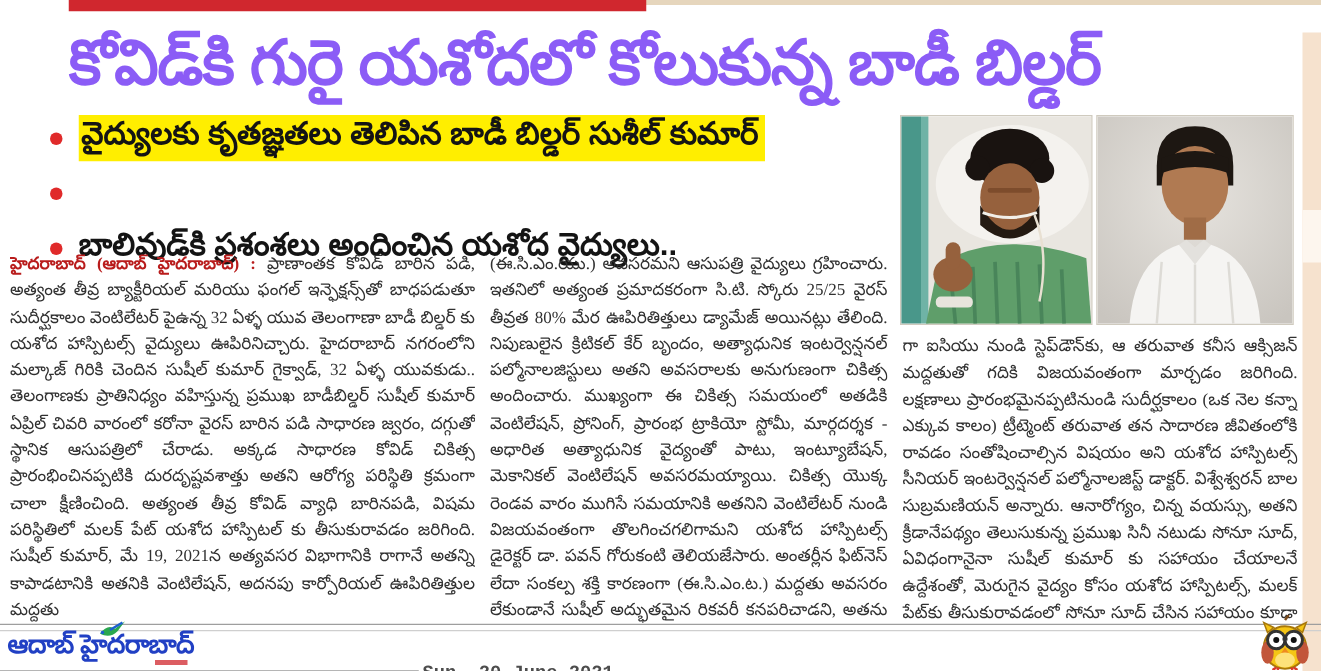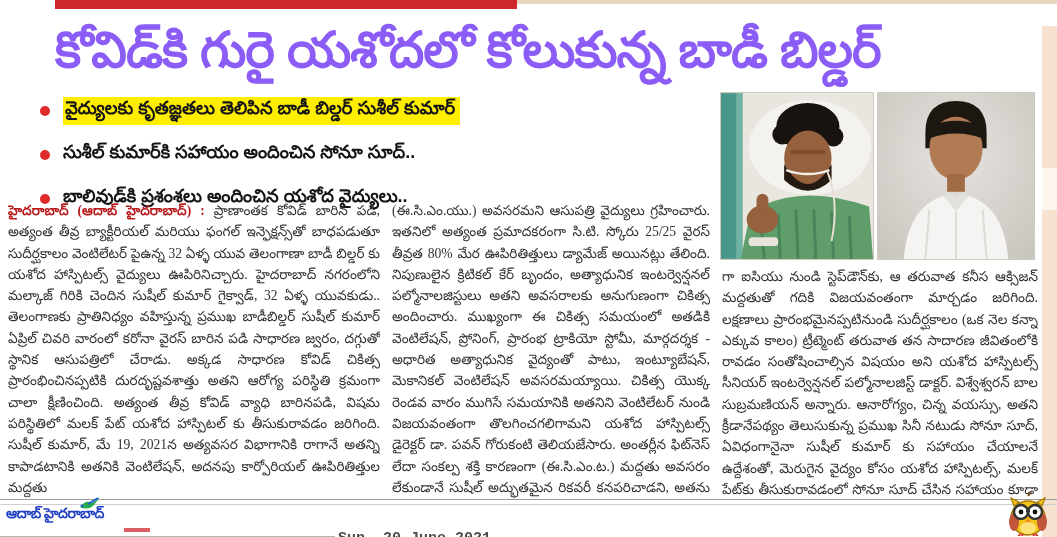--- a/index.html
+++ b/index.html
@@ -18,21 +18,21 @@
   
   .headline {
     position:absolute; left:55px; top:12px; width:985px; height:76px;
     font-size:50px; line-height:76px; font-weight:bold; color:#8b5cf6;
     letter-spacing:-1px; white-space:nowrap; overflow:hidden;
   }
   
   .bullets { position:absolute; left:40px; top:94px; width:660px; }
   .bullet-row { display:flex; align-items:center; margin-bottom:11px; height:33px; }
   .bullet-dot { width:10px; height:10px; border-radius:50%; background:#e02a2a; margin-right:13px; flex:0 0 auto; }
-  .bullet-text { font-size:18px; font-weight:600; color:#141414; white-space:nowrap; }
+  .bullet-text { font-size:25px; font-weight:600; color:#141414; white-space:nowrap; }
   .bullet-text.hl { background:#ffee00; padding:1px 5px 2px 2px; }
   
   .col {
     position:absolute; font-size:13.6px; line-height:21.3px;
     text-align:justify; color:#303030; overflow:hidden;
     font-family:"Liberation Serif", serif;
   }
   .col-1 { left:8px;   top:200px; width:372px; height:300px; }
   .col-2 { left:392px; top:200px; width:318px; height:300px; }
   .col-3 { left:722px; top:266px; width:316px; height:234px; }
@@ -41,21 +41,21 @@
   .photo-wrap { position:absolute; left:720px; top:92px; width:317px; height:170px; display:flex; gap:3px; background:#fff; }
   .photo { flex:0 0 auto; border:1px solid #cfcabe; }
   
   .side-strip { position:absolute; right:0; top:26px; width:15px; bottom:0; background:#f6e2ce; }
   .side-strip-gap { position:absolute; right:0; top:168px; width:15px; height:42px; background:#fdf6ee; }
   
   .footer-sep { position:absolute; left:0; top:499px; width:100%; height:6px;
     border-top:1px solid #9e9e9e; border-bottom:1px solid #cfcfcf; }
   .bottom-line { position:absolute; left:0; bottom:0; width:335px; border-top:1px solid #b5b5b5; }
   .logo { position:absolute; left:6px; top:504px; width:220px; height:32px; }
-  .logo-text { font-size:14px; font-weight:bold; color:#2140c4; white-space:nowrap; letter-spacing:-0.5px; }
+  .logo-text { font-size:21px; font-weight:bold; color:#2140c4; white-space:nowrap; letter-spacing:-0.5px; }
   .logo-bird { position:absolute; left:72px; top:-9px; }
   .logo-tagline-mark { position:absolute; left:118px; top:24px; width:26px; height:4px; background:#d0272e; opacity:.75; }
   .stamp { position:absolute; left:338px; top:530px; font-family:"Liberation Mono", monospace;font-weight:bold; }
   .stamp-date { font-size:15px; color:#4d4d4d; line-height:18px; }
   .stamp-url  { font-size:15px; color:#9a9a9a; line-height:18px;margin-top:44px; }
   .owl { position:absolute; right:8px; bottom:1px; }
 </style>
 </head>
 <body>
 
@@ -64,21 +64,20 @@
 
 <h1 class="headline">కోవిడ్‌కి గురై యశోదలో కోలుకున్న బాడీ బిల్డర్</h1>
 
 <div class="bullets">
   <div class="bullet-row">
     <span class="bullet-dot"></span>
     <span class="bullet-text hl">వైద్యులకు కృతజ్ఞతలు తెలిపిన బాడీ బిల్డర్ సుశీల్ కుమార్</span>
   </div>
   <div class="bullet-row">
     <span class="bullet-dot"></span>
-    <span class="bullet-text">సుశీల్ కుమార్‌కి సహాయం అందించిన సోనూ సూద్..</span>
   </div>
   <div class="bullet-row">
     <span class="bullet-dot"></span>
     <span class="bullet-text">బాలివుడ్‌కి ప్రశంశలు అందించిన యశోద వైద్యులు..</span>
   </div>
 </div>
 
 <p class="col col-1"><span class="dateline">హైదరాబాద్ (ఆదాబ్ హైదరాబాద్) :</span><span> ప్రాణాంతక కోవిడ్ బారిన పడి, అత్యంత తీవ్ర బ్యాక్టీరియల్ మరియు ఫంగల్ ఇన్ఫెక్షన్స్‌తో బాధపడుతూ సుదీర్ఘకాలం వెంటిలేటర్ పైఉన్న 32 ఏళ్ళ యువ తెలంగాణా బాడీ బిల్డర్ కు యశోద హాస్పిటల్స్ వైద్యులు ఊపిరినిచ్చారు. హైదరాబాద్ నగరంలోని మల్కాజ్ గిరికి చెందిన సుషీల్ కుమార్ గైక్వాడ్, 32 ఏళ్ళ యువకుడు.. తెలంగాణకు ప్రాతినిధ్యం వహిస్తున్న ప్రముఖ బాడీబిల్డర్ సుషీల్ కుమార్ ఏప్రిల్ చివరి వారంలో కరోనా వైరస్ బారిన పడి సాధారణ జ్వరం, దగ్గుతో స్థానిక ఆసుపత్రిలో చేరాడు. అక్కడ సాధారణ కోవిడ్ చికిత్స ప్రారంభించినప్పటికి దురదృష్టవశాత్తు అతని ఆరోగ్య పరిస్థితి క్రమంగా చాలా క్షీణించింది. అత్యంత తీవ్ర కోవిడ్ వ్యాధి బారినపడి, విషమ పరిస్థితిలో మలక్ పేట్ యశోద హాస్పిటల్ కు తీసుకురావడం జరిగింది. సుషీల్ కుమార్, మే 19, 2021న అత్యవసర విభాగానికి రాగానే అతన్ని కాపాడటానికి అతనికి వెంటిలేషన్, అదనపు కార్పోరియల్ ఊపిరితిత్తుల మద్దతు</span></p>
 <p class="col col-2"><span>(ఈ.సి.ఎం.యు.) అవసరమని ఆసుపత్రి వైద్యులు గ్రహించారు. ఇతనిలో అత్యంత ప్రమాదకరంగా సి.టి. స్కోరు 25/25 వైరస్ తీవ్రత 80% మేర ఊపిరితిత్తులు డ్యామేజ్ అయినట్లు తేలింది. నిపుణులైన క్రిటికల్ కేర్ బృందం, అత్యాధునిక ఇంటర్వెన్షనల్ పల్మోనాలజిస్టులు అతని అవసరాలకు అనుగుణంగా చికిత్స అందించారు. ముఖ్యంగా ఈ చికిత్స సమయంలో అతడికి వెంటిలేషన్, ప్రోనింగ్, ప్రారంభ ట్రాకియో స్టోమీ, మార్గదర్శక - అధారిత అత్యాధునిక వైద్యంతో పాటు, ఇంట్యూబేషన్, మెకానికల్ వెంటిలేషన్ అవసరమయ్యాయి. చికిత్స యొక్క రెండవ వారం ముగిసే సమయానికి అతనిని వెంటిలేటర్ నుండి విజయవంతంగా తొలగించగలిగామని యశోద హాస్పిటల్స్ డైరెక్టర్ డా. పవన్ గోరుకంటి తెలియజేసారు. అంతర్లీన ఫిట్‌నెస్ లేదా సంకల్ప శక్తి కారణంగా (ఈ.సి.ఎం.ట.) మద్దతు అవసరం లేకుండానే సుషీల్ అద్భుతమైన రికవరీ కనపరిచాడని, అతను ఫిజియో థెరపీకి పూర్తిగా సహకరించారని తెలియచేసిన వైద్యులు, క్రమం</span></p>
 <p class="col col-3"><span>గా ఐసియు నుండి స్టెప్‌డౌన్‌కు, ఆ తరువాత కనీస ఆక్సిజన్ మద్దతుతో గదికి విజయవంతంగా మార్చడం జరిగింది. లక్షణాలు ప్రారంభమైనప్పటినుండి సుదీర్ఘకాలం (ఒక నెల కన్నా ఎక్కువ కాలం) ట్రీట్మెంట్ తరువాత తన సాదారణ జీవితంలోకి రావడం సంతోషించాల్సిన విషయం అని యశోద హాస్పిటల్స్ సీనియర్ ఇంటర్వెన్షనల్ పల్మోనాలజిస్ట్ డాక్టర్. విశ్వేశ్వరన్ బాల సుబ్రమణియన్ అన్నారు. ఆనారోగ్యం, చిన్న వయస్సు, అతని క్రీడానేపథ్యం తెలుసుకున్న ప్రముఖ సినీ నటుడు సోనూ సూద్, ఏవిధంగానైనా సుషీల్ కుమార్ కు సహాయం చేయాలనే ఉద్దేశంతో, మెరుగైన వైద్యం కోసం యశోద హాస్పిటల్స్, మలక్ పేట్‌కు తీసుకురావడంలో సోనూ సూద్ చేసిన సహాయం కూడా చాలా గొప్పదని యశోద హాస్పిటల్స్ డైరెక్టర్, డాక్టర్ పవన్ గోరుకంటి తెలిపారు.</span></p>

